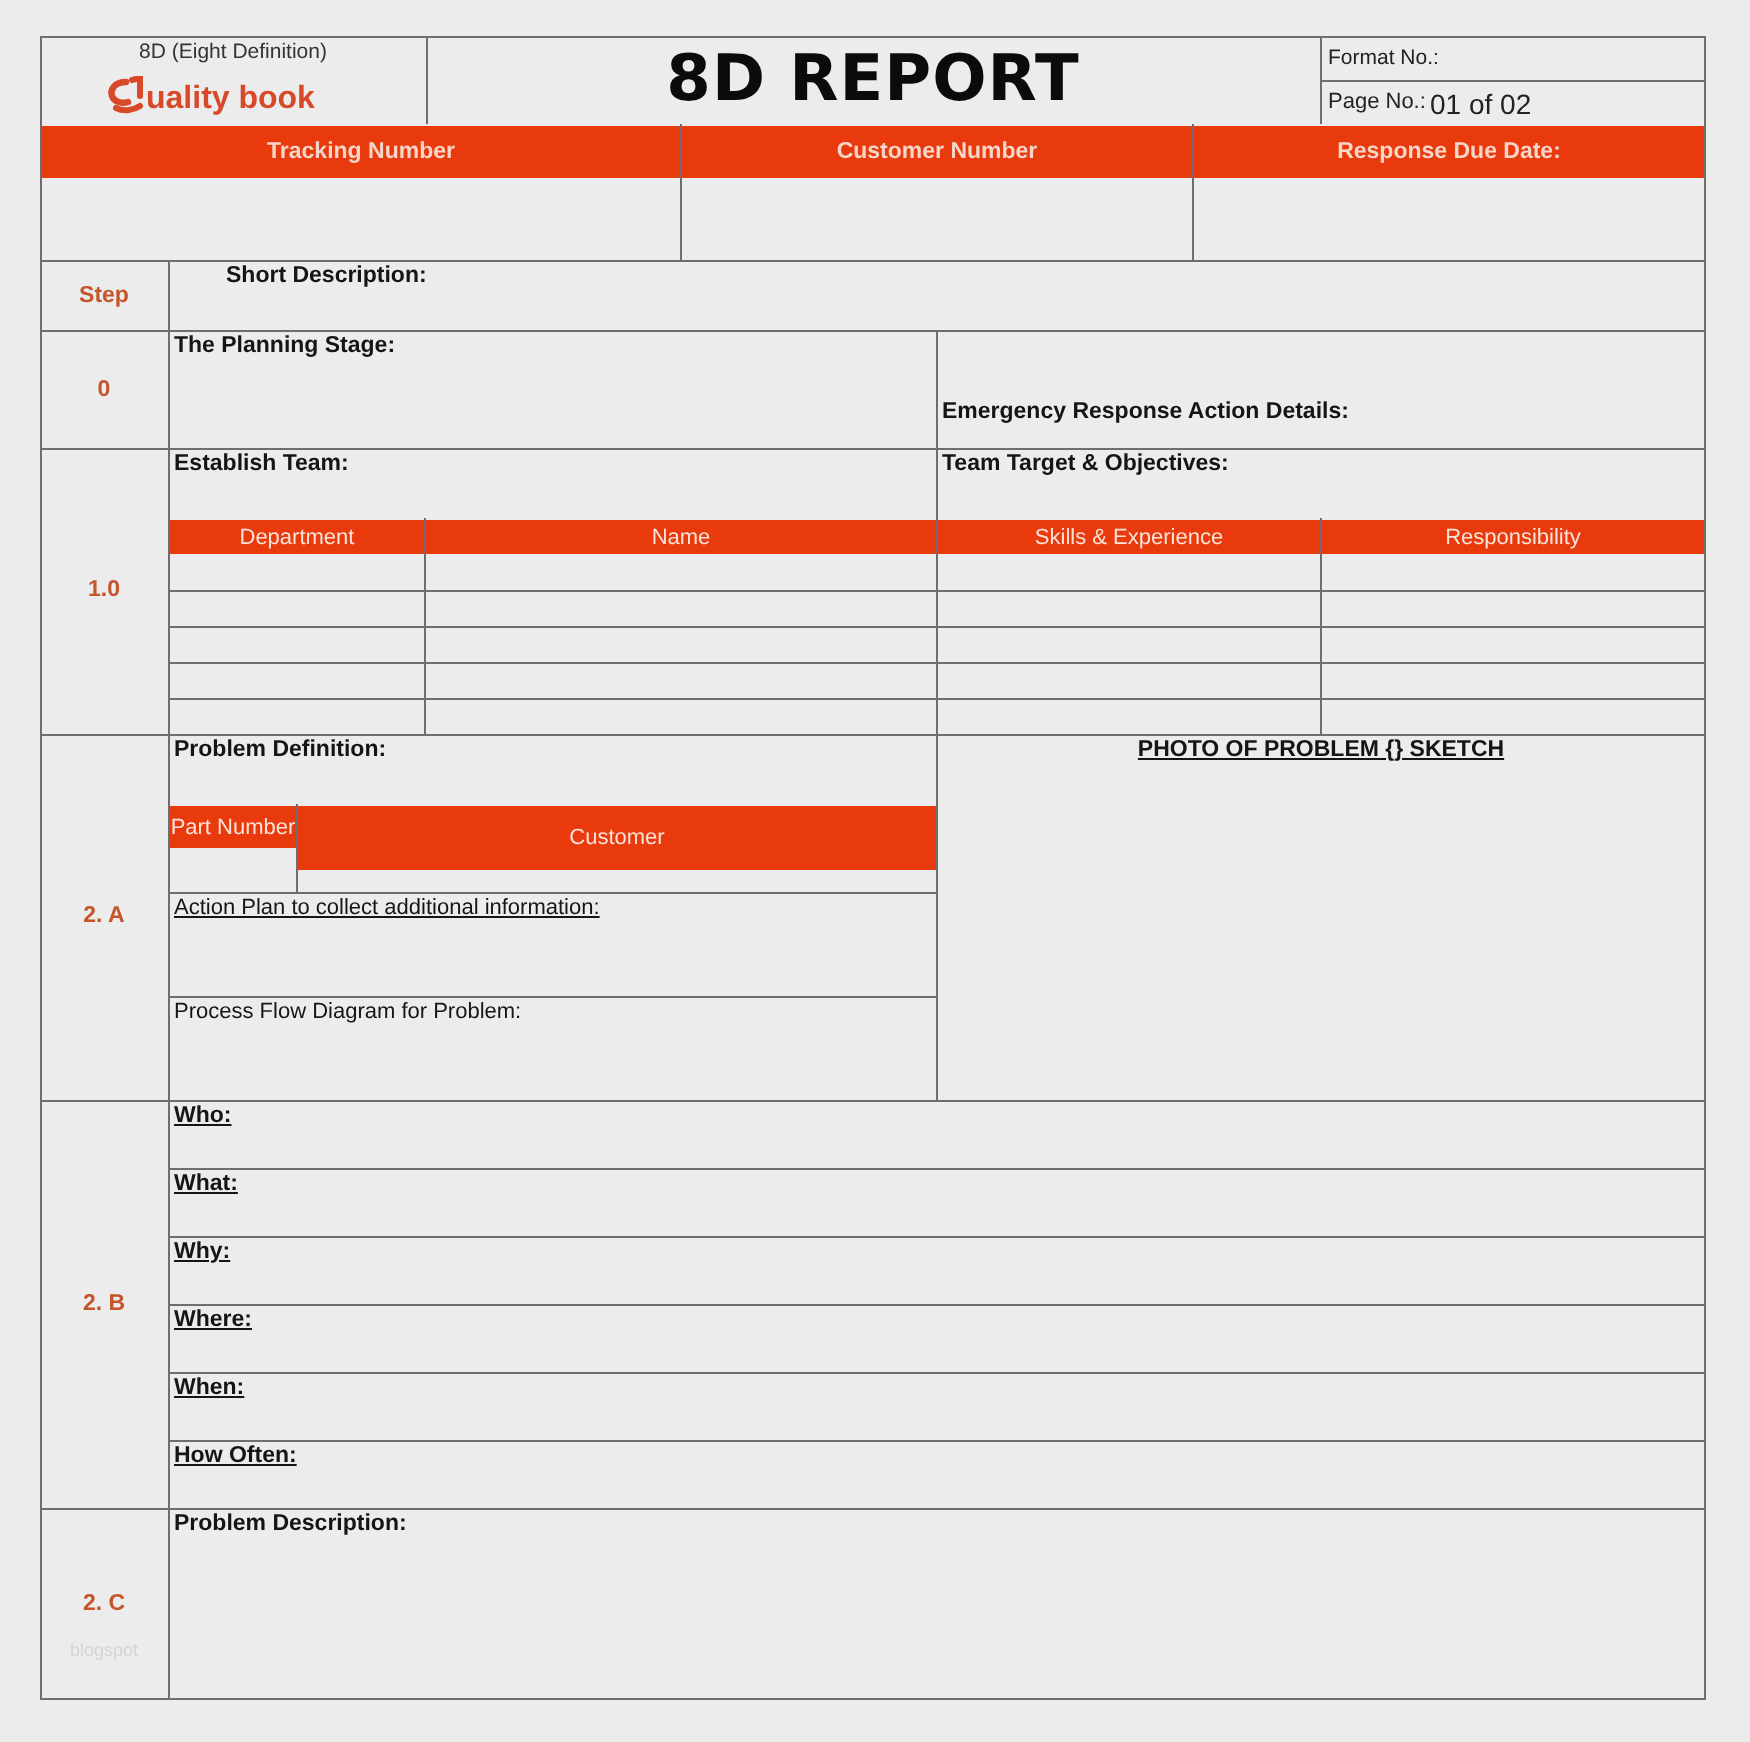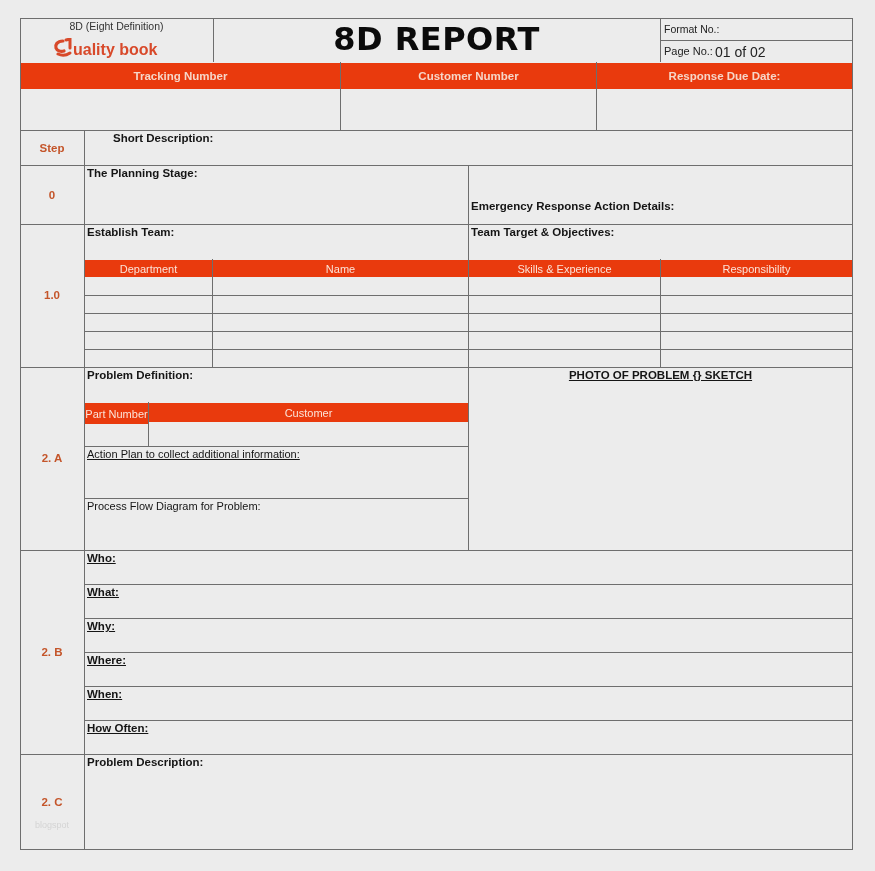--- a/index.html
+++ b/index.html
@@ -87,21 +87,21 @@
     <div class="cell" style="left:85px;top:332px;width:767px;height:17px;"></div>
     <div class="cell" style="left:85px;top:350px;width:767px;height:17px;"></div>
   </div>
 
   <div class="lbl" style="left:87px;top:369px;">Problem Definition:</div>
   <div class="cell" style="left:85px;top:368px;width:383px;height:34px;"></div>
   <div class="lbl u" style="left:469px;width:383px;text-align:center;top:369px;">PHOTO OF PROBLEM {} SKETCH </div>
   <div class="cell" style="left:469px;top:385px;width:383px;height:165px;"></div>
 
   <div class="hdr n" style="left:85px;top:403px;width:63px;height:21px;">Part Number</div>
-  <div class="hdr n" style="left:149px;top:403px;width:319px;height:19px;">Customer</div>
+  <div class="hdr n" style="left:149px;top:403px;width:319px;height:32px;">Customer</div>
   <div class="cell" style="left:85px;top:425px;width:63px;height:21px;"></div>
   <div class="cell" style="left:149px;top:425px;width:319px;height:21px;"></div>
 
   <div class="lblr" style="left:87px;top:448px;text-decoration:underline;">Action Plan to collect additional information:</div>
   <div class="cell" style="left:85px;top:447px;width:383px;height:51px;"></div>
   <div class="lblr" style="left:87px;top:500px;">Process Flow Diagram for Problem:</div>
   <div class="cell" style="left:85px;top:499px;width:383px;height:51px;"></div>
 
   <div class="lbl u" style="left:87px;top:552px;">Who:</div>
   <div class="cell" style="left:85px;top:551px;width:767px;height:33px;"></div>

